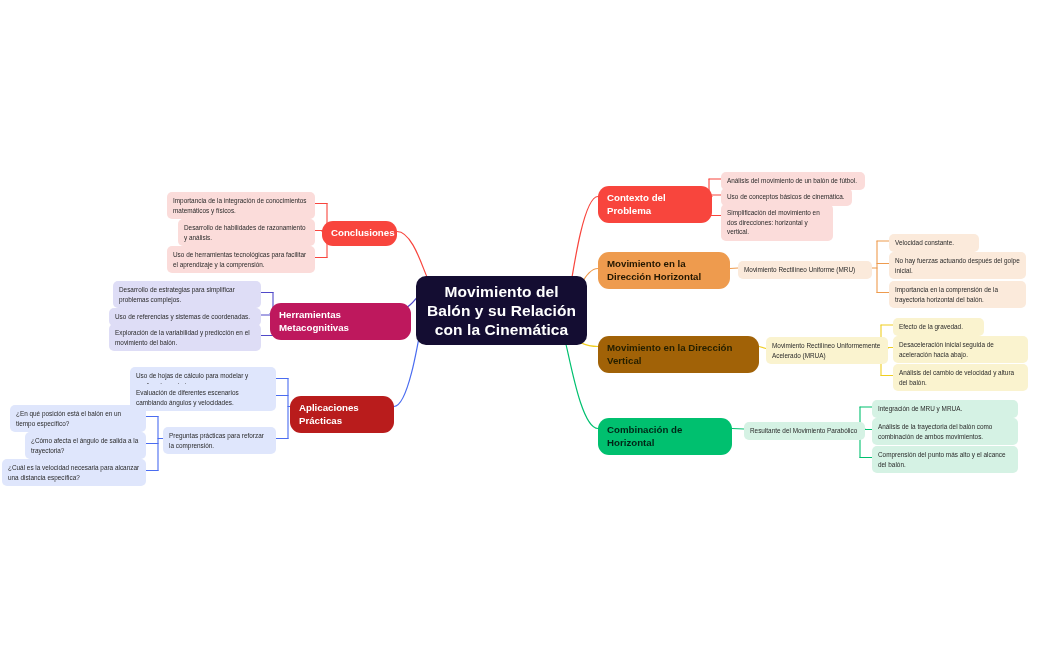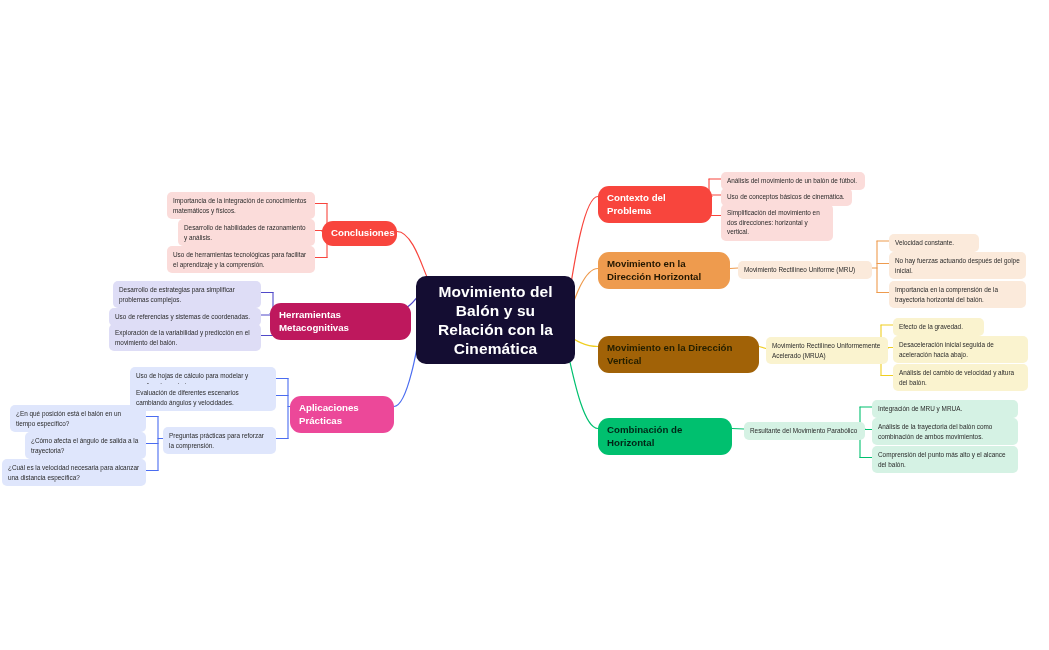--- a/index.html
+++ b/index.html
@@ -93,21 +93,21 @@
       <path d="M 288 378.5 L 288 438.5" fill="none" stroke="#4A6CF0" stroke-width="1.1" stroke-linecap="round" stroke-linejoin="round"></path>
       <path d="M 288 378.5 L 276 378.5" fill="none" stroke="#4A6CF0" stroke-width="1.1" stroke-linecap="round" stroke-linejoin="round"></path>
       <path d="M 288 395.5 L 276 395.5" fill="none" stroke="#4A6CF0" stroke-width="1.1" stroke-linecap="round" stroke-linejoin="round"></path>
       <path d="M 288 438.5 L 276 438.5" fill="none" stroke="#4A6CF0" stroke-width="1.1" stroke-linecap="round" stroke-linejoin="round"></path>
       <path d="M 163 438.5 L 158 438.5" fill="none" stroke="#4A6CF0" stroke-width="1.1" stroke-linecap="round" stroke-linejoin="round"></path>
       <path d="M 158 416.5 L 158 470.5" fill="none" stroke="#4A6CF0" stroke-width="1.1" stroke-linecap="round" stroke-linejoin="round"></path>
       <path d="M 158 416.5 L 146 416.5" fill="none" stroke="#4A6CF0" stroke-width="1.1" stroke-linecap="round" stroke-linejoin="round"></path>
       <path d="M 158 443.5 L 146 443.5" fill="none" stroke="#4A6CF0" stroke-width="1.1" stroke-linecap="round" stroke-linejoin="round"></path>
       <path d="M 158 470.5 L 146 470.5" fill="none" stroke="#4A6CF0" stroke-width="1.1" stroke-linecap="round" stroke-linejoin="round"></path>
     </svg>
-<div class="node root" style="left: 416px; top: 276px; width: 159px; min-height: 62px; background: rgb(20, 13, 50); color: rgb(255, 255, 255);">
+<div class="node root" style="left: 416px; top: 276px; width: 171px; min-height: 62px; background: rgb(20, 13, 50); color: rgb(255, 255, 255);">
       <span>Movimiento del Balón y su Relación con la Cinemática</span>
     </div>
     <div class="node l1" style="left: 598px; top: 186px; width: 114px; min-height: 21px; background: rgb(248, 69, 61); color: rgb(255, 255, 255);">
       <span>Contexto del Problema</span>
     </div>
     <div class="node leaf" style="left: 721px; top: 172px; width: 144px; min-height: 14px; background: rgb(251, 220, 218);">
       <span>Análisis del movimiento de un balón de fútbol.</span>
     </div>
     <div class="node leaf" style="left: 721px; top: 188px; width: 131px; min-height: 14px; background: rgb(251, 220, 218);">
       <span>Uso de conceptos básicos de cinemática.</span>
@@ -177,21 +177,21 @@
     </div>
     <div class="node leaf" style="left: 113px; top: 281px; width: 148px; min-height: 23px; background: rgb(222, 221, 246);">
       <span>Desarrollo de estrategias para simplificar problemas complejos.</span>
     </div>
     <div class="node leaf" style="left: 109px; top: 308px; width: 152px; min-height: 14px; background: rgb(222, 221, 246);">
       <span>Uso de referencias y sistemas de coordenadas.</span>
     </div>
     <div class="node leaf" style="left: 109px; top: 324px; width: 152px; min-height: 23px; background: rgb(222, 221, 246);">
       <span>Exploración de la variabilidad y predicción en el movimiento del balón.</span>
     </div>
-    <div class="node l1" style="left: 290px; top: 396px; width: 104px; min-height: 21px; background: #ec4899; color: rgb(255, 255, 255); justify-content: center;">
+    <div class="node l1" style="left: 290px; top: 396px; width: 104px; min-height: 21px; background: #b91c1c; color: rgb(255, 255, 255); justify-content: center;">
       <span>Aplicaciones Prácticas</span>
     </div>
     <div class="node leaf" style="left: 130px; top: 367px; width: 146px; min-height: 23px; background: rgb(223, 230, 252);">
       <span>Uso de hojas de cálculo para modelar y analizar trayectorias.</span>
     </div>
     <div class="node leaf" style="left: 130px; top: 384px; width: 146px; min-height: 23px; background: rgb(223, 230, 252);">
       <span>Evaluación de diferentes escenarios cambiando ángulos y velocidades.</span>
     </div>
     <div class="node leaf" style="left: 163px; top: 427px; width: 113px; min-height: 23px; background: rgb(223, 230, 252);">
       <span>Preguntas prácticas para reforzar la comprensión.</span>

